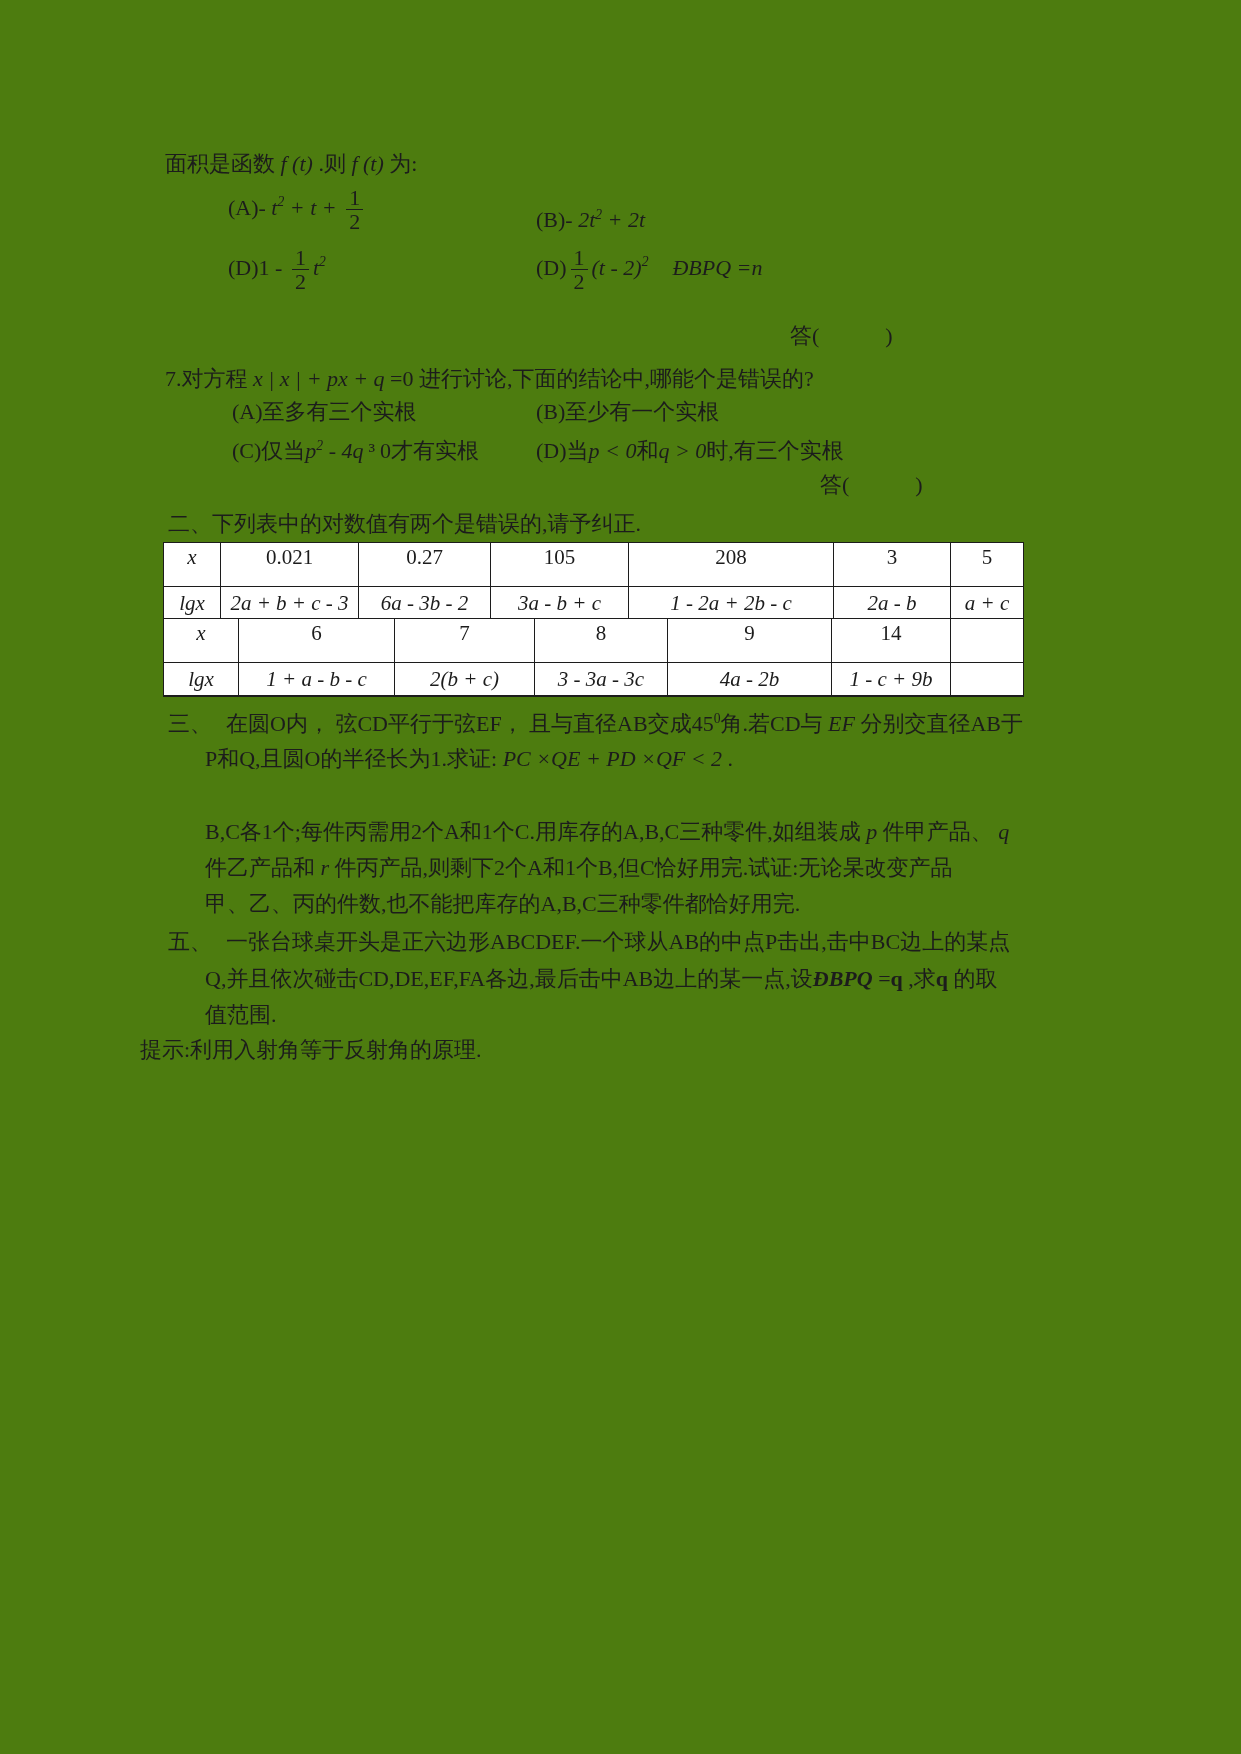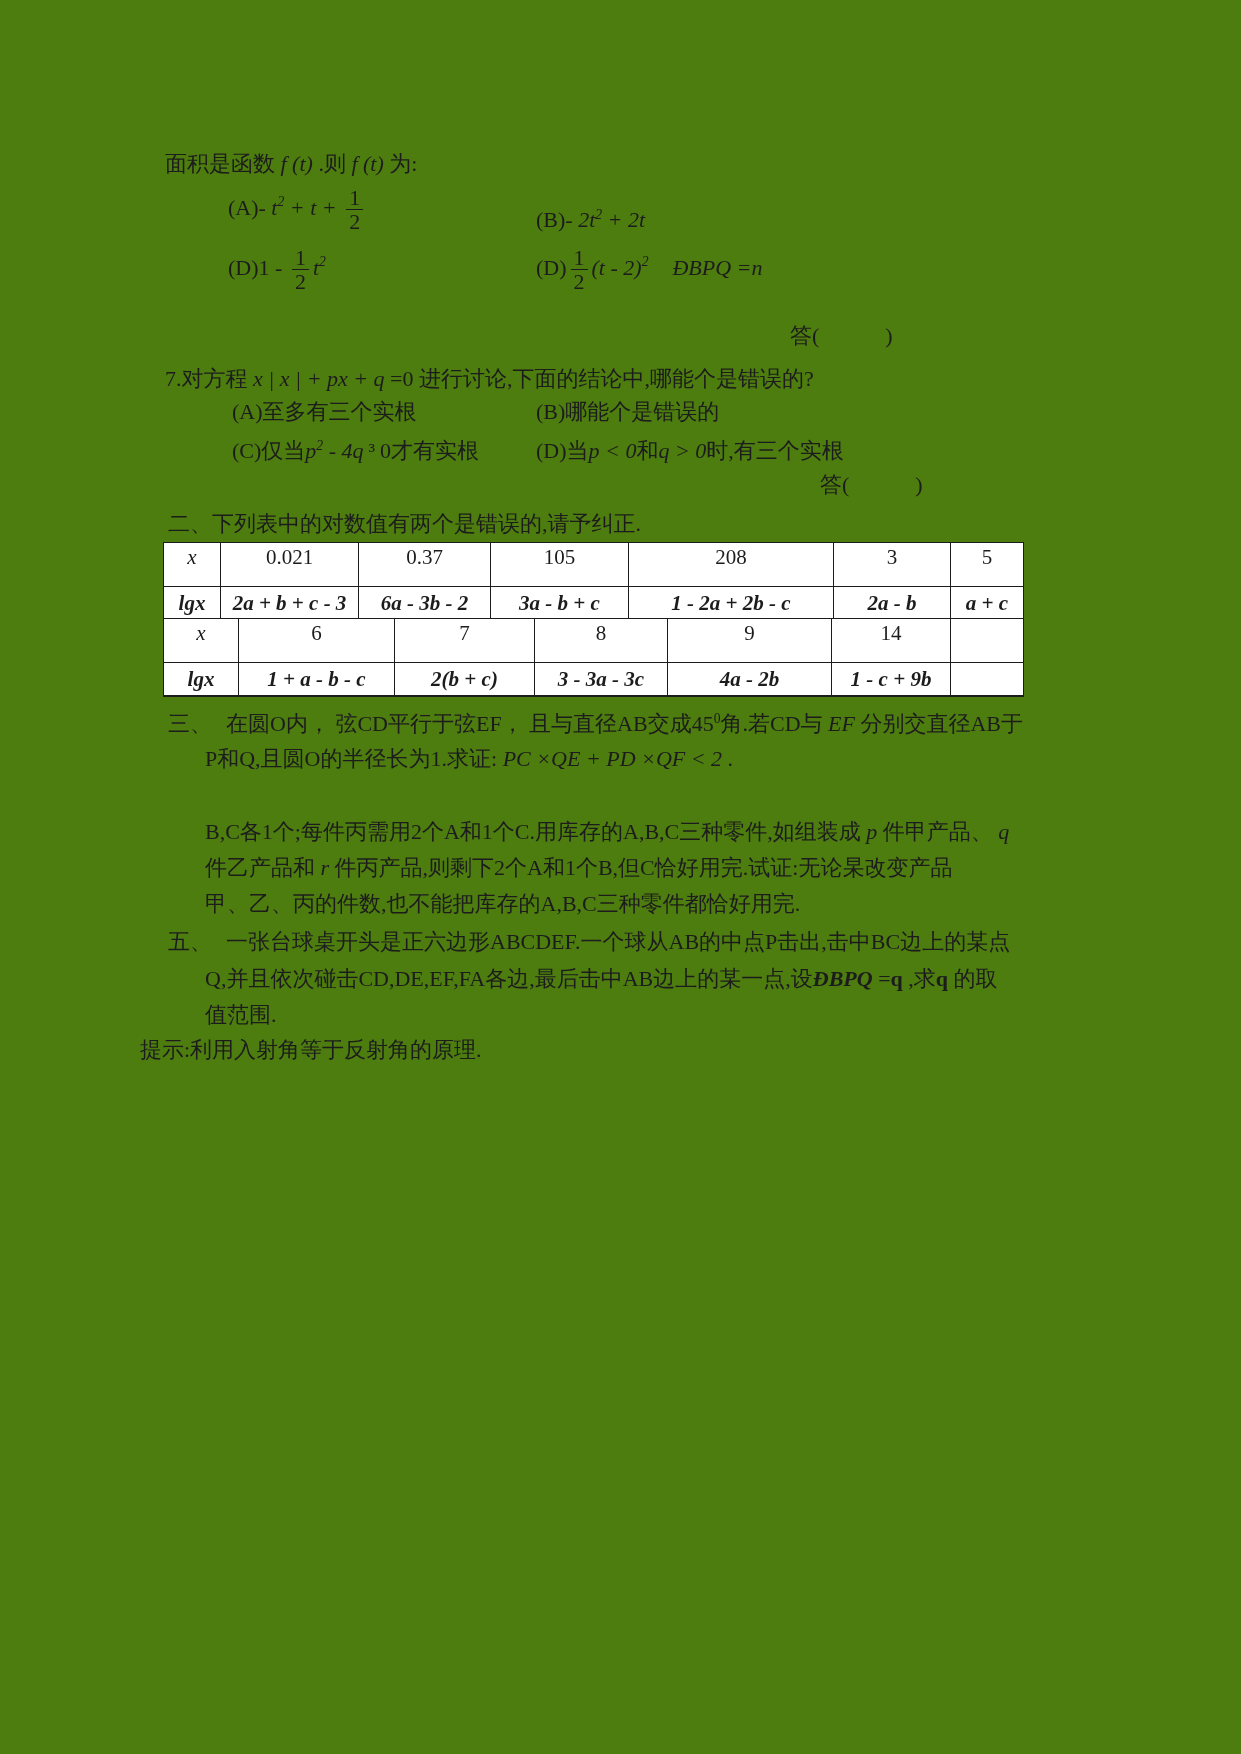--- a/index.html
+++ b/index.html
@@ -13,21 +13,21 @@
   .frac{display:inline-block;vertical-align:middle;text-align:center;line-height:1.05;margin:0 4px;}
   .frac .num{display:block;padding:0 3px;}
   .frac .den{display:block;border-top:1.6px solid #1c1c1c;padding:0 3px;}
   .tail{margin-left:24px;}
   .angbold{font-weight:bold;}
   .theta{font-weight:bold;}
   .logtable{position:absolute;border-collapse:collapse;table-layout:fixed;background:#fff;}
   .logtable td{border:1.5px solid #1c1c1c;text-align:center;font-size:21px;padding:0 2px;overflow:hidden;}
   .logtable tr.tall td{height:41px;vertical-align:top;padding-top:2px;}
   .logtable tr.low td{height:32px;vertical-align:middle;}
-  .logtable tr.exprs td{font-style:italic;font-weight:bold;}
+  .logtable tr.exprs td{font-style:italic;}
   .band2{border-bottom:2.5px solid #1c1c1c;}
 </style>
 </head>
 <body>
 
 <div class="page">
 
   <div class="ln" style="left:165px;top:150px;">
     <span>面积是函数</span>
     <span class="mi">f (t)</span>
@@ -52,21 +52,21 @@
 
   <div class="ln" style="left:790px;top:322px;">答(&nbsp;&nbsp;&nbsp;&nbsp;&nbsp;&nbsp;&nbsp;&nbsp;&nbsp;&nbsp;&nbsp;&nbsp;)</div>
 
   <div class="ln" style="left:165px;top:365px;">
     <span>7.对方程</span>
     <span class="mi">x | x | + px + q</span>
     <span>=0</span>
     <span>进行讨论,下面的结论中,哪能个是错误的?</span>
   </div>
   <div class="ln" style="left:232px;top:398px;">(A)至多有三个实根</div>
-  <div class="ln" style="left:536px;top:398px;">(B)哪能个是错误的</div>
+  <div class="ln" style="left:536px;top:398px;">(B)至少有一个实根</div>
   <div class="ln" style="left:232px;top:437px;">
     <span>(C)仅当</span><span class="mi">p</span><sup class="mi">2</sup><span class="mi"> - 4q</span><span class="geq">³</span><span>0</span><span>才有实根</span>
   </div>
   <div class="ln" style="left:536px;top:437px;">
     <span>(D)当</span><span class="mi">p &lt; 0</span><span>和</span><span class="mi">q &gt; 0</span><span>时,有三个实根</span>
   </div>
   <div class="ln" style="left:820px;top:471px;">答(&nbsp;&nbsp;&nbsp;&nbsp;&nbsp;&nbsp;&nbsp;&nbsp;&nbsp;&nbsp;&nbsp;&nbsp;)</div>
 
   <div class="ln" style="left:168px;top:510px;">二、下列表中的对数值有两个是错误的,请予纠正.</div>
 
@@ -77,21 +77,21 @@
         <col style="width:132px">
         <col style="width:138px">
         <col style="width:205px">
         <col style="width:117px">
         <col style="width:73px">
       </colgroup>
     <tbody>
         <tr class="tall">
       <td class="mi">x</td>
       <td>0.021</td>
-      <td>0.37</td>
+      <td>0.27</td>
       <td>105</td>
       <td>208</td>
       <td>3</td>
       <td>5</td>
     </tr>
     <tr class="low exprs">
       <td>lgx</td>
       <td>2a + b + c - 3</td>
       <td>6a - 3b - 2</td>
       <td>3a - b + c</td>

